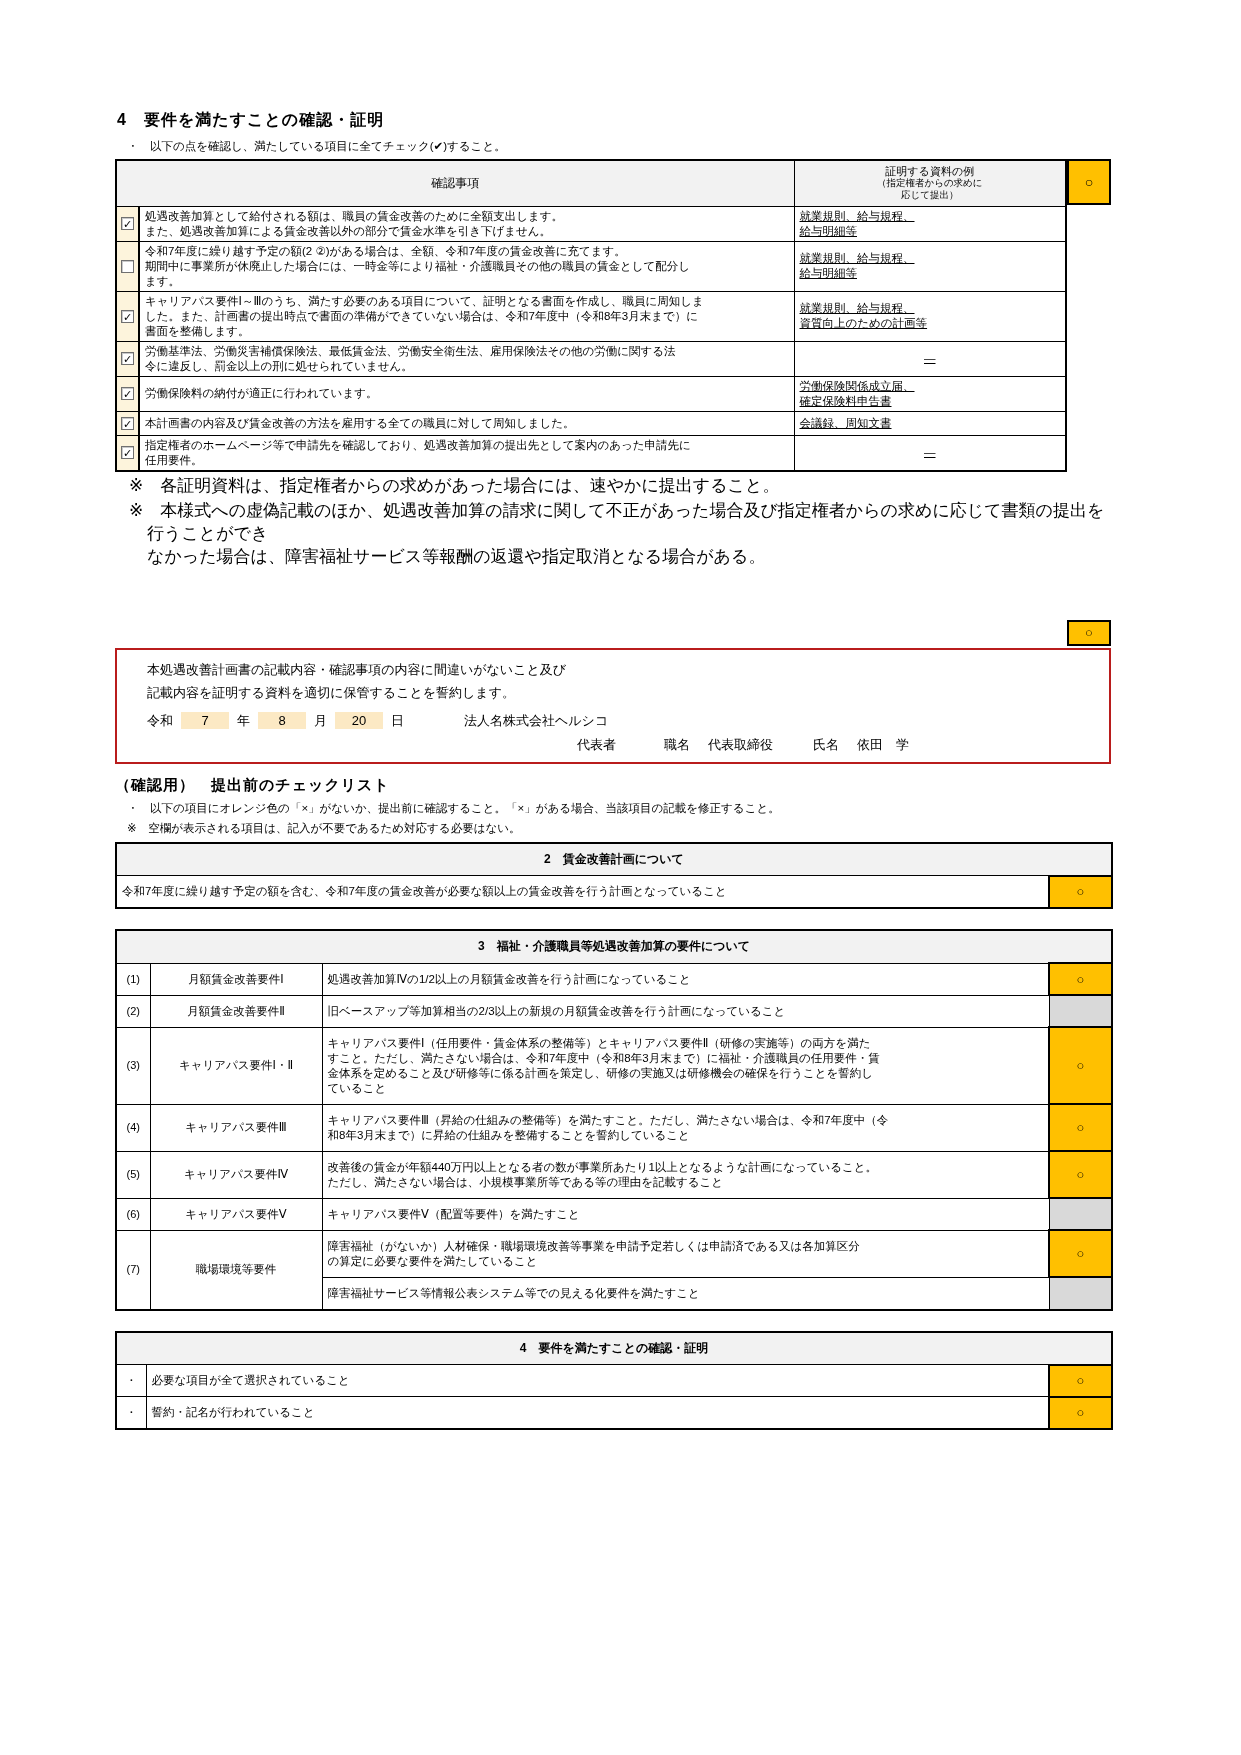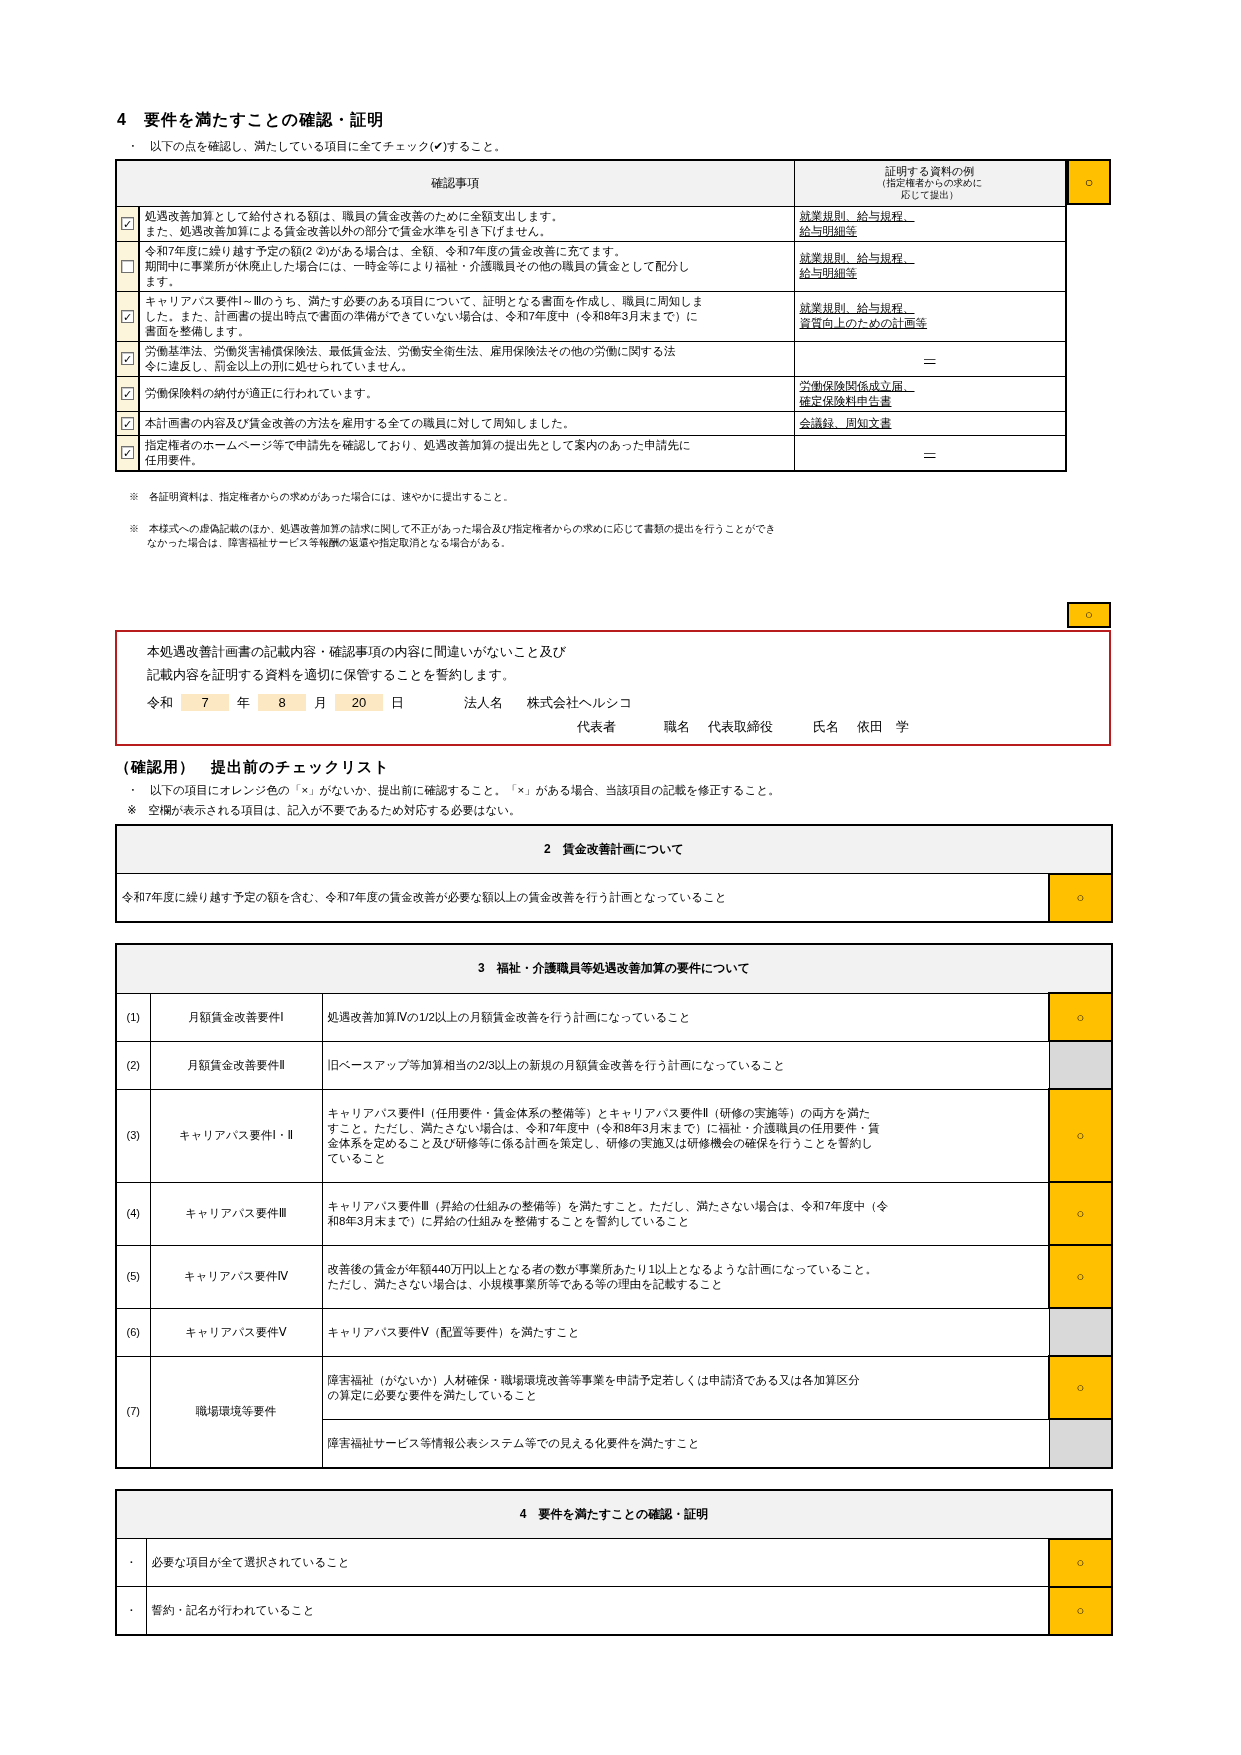--- a/index.html
+++ b/index.html
@@ -25,40 +25,40 @@
   .t1 .chk-cell { background:#fdf4dc; text-align:center; padding:0; border-right:2px solid #000; }
   .pre { white-space:pre-line; }
   .docs-cell { font-size:11.5px;text-decoration:underline; }
   .docs-dash { text-align:center; }
   .cb { display:inline-block; width:13px; height:13px; border:1px solid #707070;
         background:#fff; box-shadow:inset 1px 1px 0 #c9c9c9; font-size:11px; line-height:12px;
         text-align:center; vertical-align:middle; }
   .t1-status { position:absolute; left:952px; top:0; width:44px; height:46px; background:#ffc000;
         border:2px solid #000; display:flex; align-items:center; justify-content:center; font-size:14px; }
 
-  .fine-note { font-size:10px; margin:18px 0 0 14px; padding-left:18px; text-indent:-18px; white-space:pre-line;font-family:Liberation Serif, serif; }
+  .fine-note { font-size:17px; margin:2px 0 0 14px; padding-left:18px; text-indent:-18px; white-space:pre-line; }
   .fine-note:first-of-type { margin-top:6px; }
 
   
   .pledge-status { width:44px; height:26px; background:#ffc000; border:2px solid #000;
         margin:52px 0 2px auto; display:flex; align-items:center; justify-content:center; font-size:13px; }
   .pledge { border:2px solid #b91c1c; width:996px; min-height:96px; padding:10px 10px 8px 30px; }
   .pledge p { margin:0 0 4px 0; font-size:13px; line-height:19px; }
   .pledge-date { display:flex; align-items:center; margin-top:10px; font-size:13px; }
   .dcell { display:inline-block; width:48px; text-align:center; background:#fce9c4; margin:0 8px; padding:1px 0; }
   .dsp { margin-left:60px; }
   .pledge-rep { display:flex; font-size:13px; margin-top:6px; padding-left:430px; }
   .pledge-rep span { margin-right:18px; }
 
   
   .chk-heading { font-size:15px; font-weight:bold; margin:12px 0 6px 0; letter-spacing:1px; }
 
   table.ct { width:996px; border-collapse:collapse; table-layout:fixed; border:2px solid #000; margin-top:6px; }
   table.ct.gap { margin-top:20px; }
-  .ct td, .ct th { border:1px solid #000; font-size:11.5px; line-height:15px; padding:16px 5px; vertical-align:middle; }
+  .ct td, .ct th { border:1px solid #000; font-size:11.5px; line-height:15px; padding:8px 5px; vertical-align:middle; }
   .ct th.ttl { background:#f2f2f2; text-align:center; font-weight:bold; font-size:12px; height:20px; }
   .ct .no { text-align:center; padding:2px 1px; font-size:11px; }
   .ct .req { text-align:center; font-size:11.5px; padding:2px 2px; }
   .ct .st { text-align:center; font-size:13px; padding:0; }
   .ct .st.ok { background:#ffc000; border:2px solid #000; }
   .ct .st.blank { background:#d9d9d9; }
   .ct .btxt { text-align:center; font-size:11px; }
 </style>
 </head>
 <body>
@@ -145,21 +145,21 @@
     <p>記載内容を証明する資料を適切に保管することを誓約します。</p>
     <div class="pledge-date">
       <span>令和</span>
       <span class="dcell">7</span>
       <span>年</span>
       <span class="dcell">8</span>
       <span>月</span>
       <span class="dcell">20</span>
       <span>日</span>
       <span class="dsp">法人名</span>
-      <span style="margin-left:24px">株式会社ヘルシコ</span>
+      <span style="">株式会社ヘルシコ</span>
     </div>
     <div class="pledge-rep">
       <span style="margin-right:48px">代表者</span>
       <span>職名</span>
       <span style="margin-right:40px">代表取締役</span>
       <span>氏名</span>
       <span>依田　学</span>
     </div>
   </div>
 

